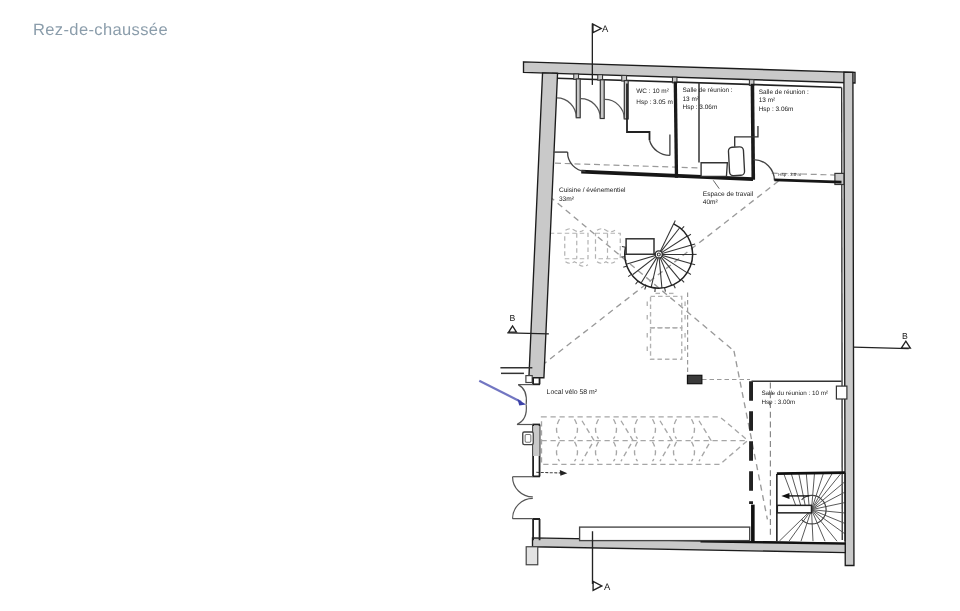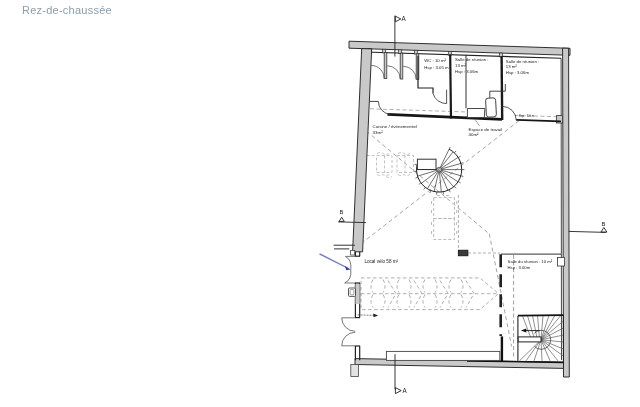--- a/index.html
+++ b/index.html
@@ -1,16 +1,16 @@
 <!DOCTYPE html>
 <html><head>
 <meta charset="utf-8">
 <style>
 html,body{margin:0;padding:0;background:#ffffff;width:640px;height:407px;overflow:hidden;}
-.title{position:absolute;left:22px;top:4px;font-family:"Liberation Sans",sans-serif;font-size:11px;color:#8b9dab;letter-spacing:.25px;}
+.title{position:absolute;left:22px;top:14px;font-family:"Liberation Sans",sans-serif;font-size:11px;color:#8b9dab;letter-spacing:.25px;}
 svg{position:absolute;left:0;top:0;}
 text{font-family:"Liberation Sans",sans-serif;fill:#222;}
 </style>
 </head>
 <body>
 
 <div class="title">Rez-de-chaussée</div>
 <svg width="640" height="407" viewBox="0 0 640 407">
 
 <g stroke="#9a9a9a" stroke-width="0.8" stroke-dasharray="4 2.5" fill="none">

